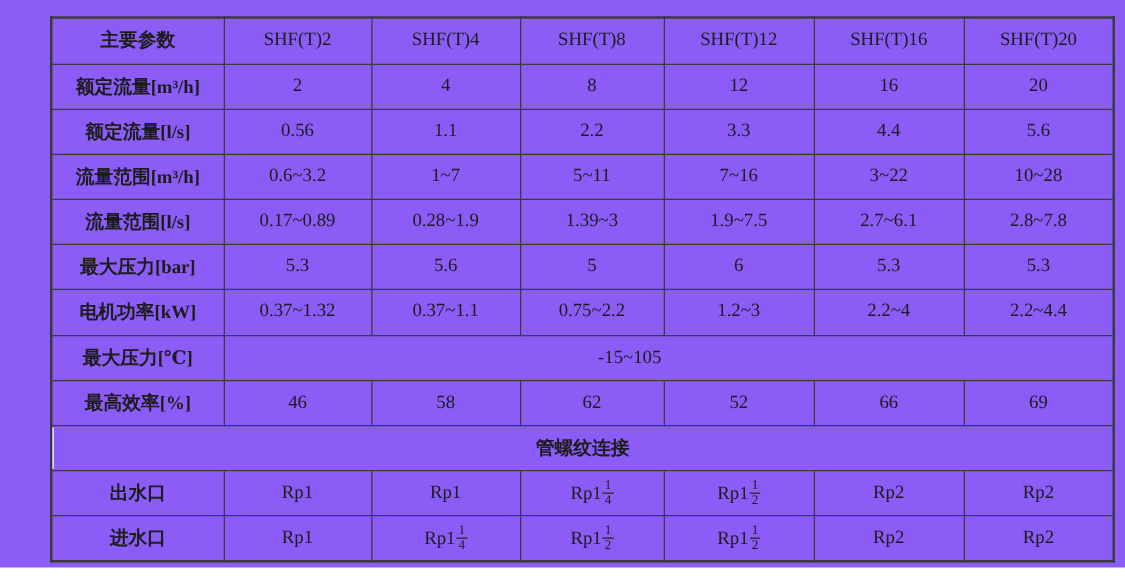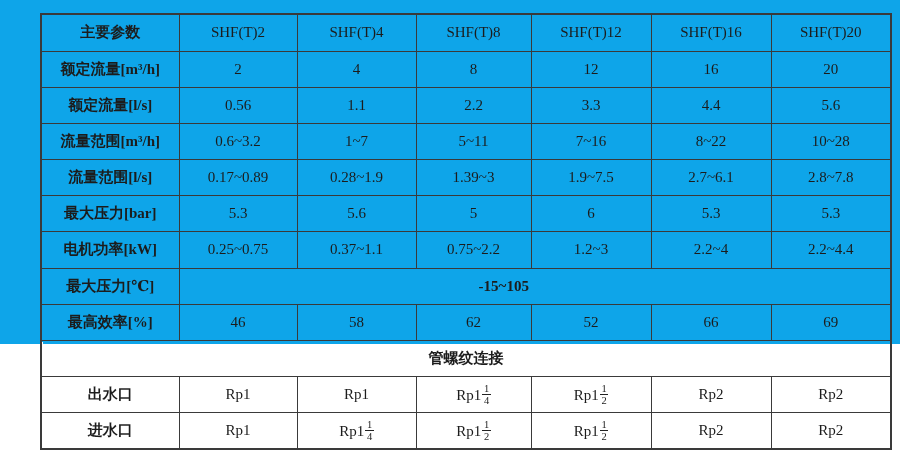--- a/index.html
+++ b/index.html
@@ -8,22 +8,22 @@
     width: 900px;
     height: 464px;
     background: #ffffff;
     overflow: hidden;
     font-family: "Liberation Serif", "DejaVu Serif", serif;
     color: #1c1c1c;
   }
   .page {
     position: relative;
     width: 900px;
-    height: 344px;
-    background: #0ea5e9;
+    height: 454px;
+    background: #8b5cf6;
   }
   table.spec {
     position: absolute;
     left: 40px;
     top: 13px;
     width: 850px;
     height: 437px;
     border-collapse: collapse;
     table-layout: fixed;
     border: 2px solid #3a3a3a;
@@ -35,21 +35,21 @@
     font-size: 15px;
     font-weight: normal;
     padding: 0 2px;
     overflow: hidden;
     white-space: nowrap;
   }
   thead tr { height: 37px; }
   tbody tr { height: 36px; }
   .plabel { font-weight: bold; }
   
-  .span-cell { padding-right: 64px; font-weight: bold; }
+  .span-cell { padding-right: 64px; }
   
   .band {
     font-weight: bold;
     position: relative;
   }
   .band::after {
     content: "";
     position: absolute;
     left: -3px;
     top: 1px;
@@ -118,21 +118,21 @@
           <td>3.3</td>
           <td>4.4</td>
           <td>5.6</td>
         </tr>
         <tr>
           <td class="plabel">流量范围[m³/h]</td>
           <td>0.6~3.2</td>
           <td>1~7</td>
           <td>5~11</td>
           <td>7~16</td>
-          <td>8~22</td>
+          <td>3~22</td>
           <td>10~28</td>
         </tr>
         <tr>
           <td class="plabel">流量范围[l/s]</td>
           <td>0.17~0.89</td>
           <td>0.28~1.9</td>
           <td>1.39~3</td>
           <td>1.9~7.5</td>
           <td>2.7~6.1</td>
           <td>2.8~7.8</td>
@@ -141,21 +141,21 @@
           <td class="plabel">最大压力[bar]</td>
           <td>5.3</td>
           <td>5.6</td>
           <td>5</td>
           <td>6</td>
           <td>5.3</td>
           <td>5.3</td>
         </tr>
         <tr>
           <td class="plabel">电机功率[kW]</td>
-          <td>0.25~0.75</td>
+          <td>0.37~1.32</td>
           <td>0.37~1.1</td>
           <td>0.75~2.2</td>
           <td>1.2~3</td>
           <td>2.2~4</td>
           <td>2.2~4.4</td>
         </tr>
         <tr>
           <td class="plabel">最大压力[℃]</td>
           <td colspan="6" class="span-cell">-15~105</td>
         </tr>

